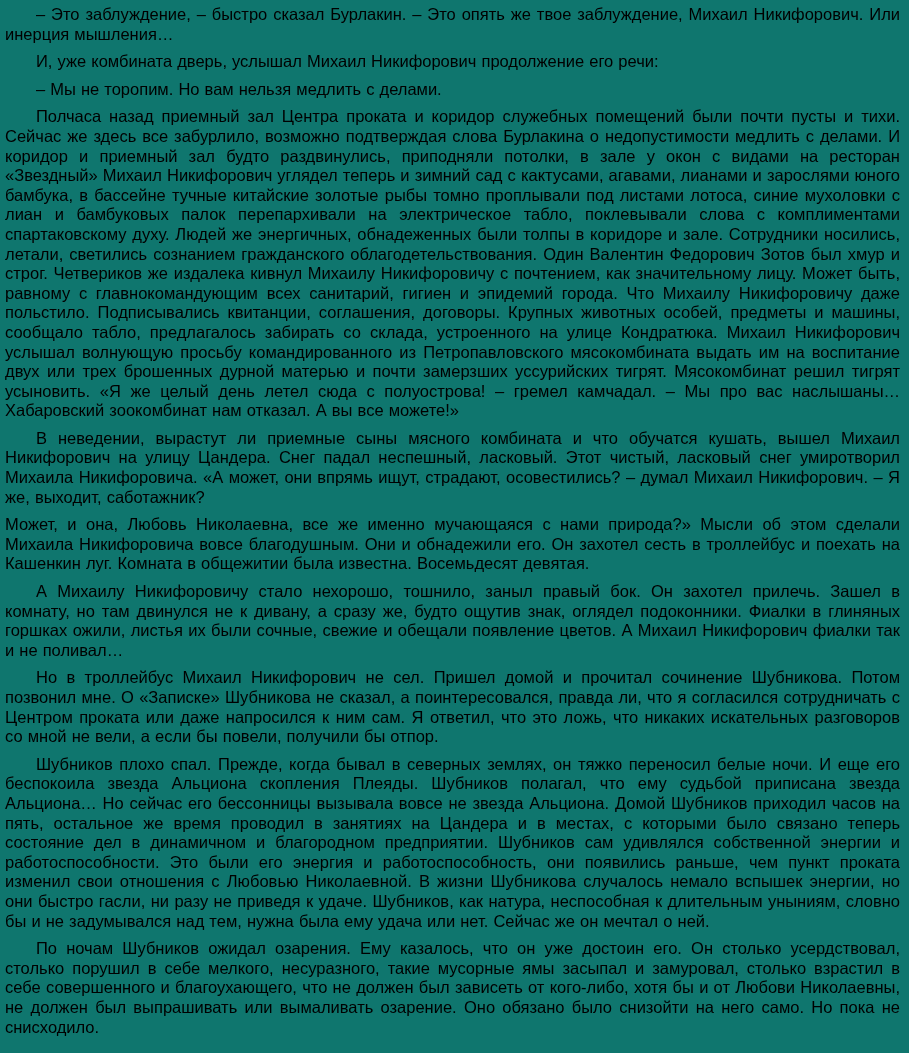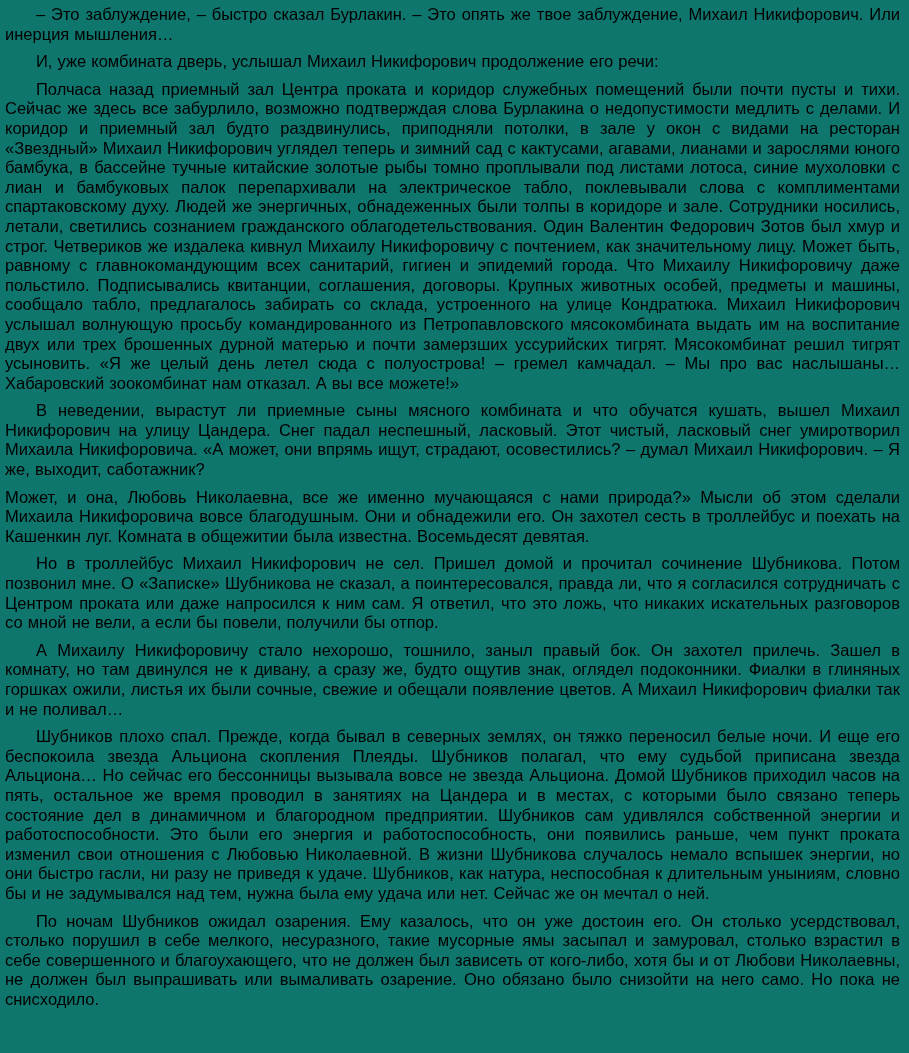--- a/index.html
+++ b/index.html
@@ -29,21 +29,22 @@
     text-indent: 0;
   }
 </style>
 </head>
 <body style="background: rgb(255, 255, 255);">
 
 <div class="page">
   <div id="text-container">
       <p>–  Это заблуждение, – быстро сказал Бурлакин. – Это опять же твое заблуждение, Михаил Никифорович. Или инерция мышления…</p>
       <p>И, уже комбината дверь, услышал Михаил Никифорович продолжение его речи:</p>
+      <p>–  Мы не торопим. Но вам нельзя медлить с делами.</p>
       <p>Полчаса назад приемный зал Центра проката и коридор служебных помещений были почти пусты и тихи. Сейчас же здесь все забурлило, возможно подтверждая слова Бурлакина о недопустимости медлить с делами. И коридор и приемный зал будто раздвинулись, приподняли потолки, в зале у окон с видами на ресторан «Звездный» Михаил Никифорович углядел теперь и зимний сад с кактусами, агавами, лианами и зарослями юного бамбука, в бассейне тучные китайские золотые рыбы томно проплывали под листами лотоса, синие мухоловки с лиан и бамбуковых палок перепархивали на электрическое табло, поклевывали слова с комплиментами спартаковскому духу. Людей же энергичных, обнадеженных были толпы в коридоре и зале. Сотрудники носились, летали, светились сознанием гражданского облагодетельствования. Один Валентин Федорович Зотов был хмур и строг. Четвериков же издалека кивнул Михаилу Никифоровичу с почтением, как значительному лицу. Может быть, равному с главнокомандующим всех санитарий, гигиен и эпидемий города. Что Михаилу Никифоровичу даже польстило. Подписывались квитанции, соглашения, договоры. Крупных животных особей, предметы и машины, сообщало табло, предлагалось забирать со склада, устроенного на улице Кондратюка. Михаил Никифорович услышал волнующую просьбу командированного из Петропавловского мясокомбината выдать им на воспитание двух или трех брошенных дурной матерью и почти замерзших уссурийских тигрят. Мясокомбинат решил тигрят усыновить. «Я же целый день летел сюда с полуострова! – гремел камчадал. – Мы про вас наслышаны… Хабаровский зоокомбинат нам отказал. А вы все можете!»</p>
       <p>В неведении, вырастут ли приемные сыны мясного комбината и что обучатся кушать, вышел Михаил Никифорович на улицу Цандера. Снег падал неспешный, ласковый. Этот чистый, ласковый снег умиротворил Михаила Никифоровича. «А может, они впрямь ищут, страдают, осовестились? – думал Михаил Никифорович. – Я же, выходит, саботажник?</p>
       <p class="flush">Может, и она, Любовь Николаевна, все же именно мучающаяся с нами природа?» Мысли об этом сделали Михаила Никифоровича вовсе благодушным. Они и обнадежили его. Он захотел сесть в троллейбус и поехать на Кашенкин луг. Комната в общежитии была известна. Восемьдесят девятая.</p>
+      <p>А Михаилу Никифоровичу стало нехорошо, тошнило, заныл правый бок. Он захотел прилечь. Зашел в комнату, но там двинулся не к дивану, а сразу же, будто ощутив знак, оглядел подоконники. Фиалки в глиняных горшках ожили, листья их были сочные, свежие и обещали появление цветов. А Михаил Никифорович фиалки так и не поливал…</p>
       <p>Но в троллейбус Михаил Никифорович не сел. Пришел домой и прочитал сочинение Шубникова. Потом позвонил мне. О «Записке» Шубникова не сказал, а поинтересовался, правда ли, что я согласился сотрудничать с Центром проката или даже напросился к ним сам. Я ответил, что это ложь, что никаких искательных разговоров со мной не вели, а если бы повели, получили бы отпор.</p>
-      <p>А Михаилу Никифоровичу стало нехорошо, тошнило, заныл правый бок. Он захотел прилечь. Зашел в комнату, но там двинулся не к дивану, а сразу же, будто ощутив знак, оглядел подоконники. Фиалки в глиняных горшках ожили, листья их были сочные, свежие и обещали появление цветов. А Михаил Никифорович фиалки так и не поливал…</p>
       <p>Шубников плохо спал. Прежде, когда бывал в северных землях, он тяжко переносил белые ночи. И еще его беспокоила звезда Альциона скопления Плеяды. Шубников полагал, что ему судьбой приписана звезда Альциона… Но сейчас его бессонницы вызывала вовсе не звезда Альциона. Домой Шубников приходил часов на пять, остальное же время проводил в занятиях на Цандера и в местах, с которыми было связано теперь состояние дел в динамичном и благородном предприятии. Шубников сам удивлялся собственной энергии и работоспособности. Это были его энергия и работоспособность, они появились раньше, чем пункт проката изменил свои отношения с Любовью Николаевной. В жизни Шубникова случалось немало вспышек энергии, но они быстро гасли, ни разу не приведя к удаче. Шубников, как натура, неспособная к длительным уныниям, словно бы и не задумывался над тем, нужна была ему удача или нет. Сейчас же он мечтал о ней.</p>
       <p>По ночам Шубников ожидал озарения. Ему казалось, что он уже достоин его. Он столько усердствовал, столько порушил в себе мелкого, несуразного, такие мусорные ямы засыпал и замуровал, столько взрастил в себе совершенного и благоухающего, что не должен был зависеть от кого-либо, хотя бы и от Любови Николаевны, не должен был выпрашивать или вымаливать озарение. Оно обязано было снизойти на него само. Но пока не снисходило.</p>
     </div>
 </div>
 
 </body></html>

